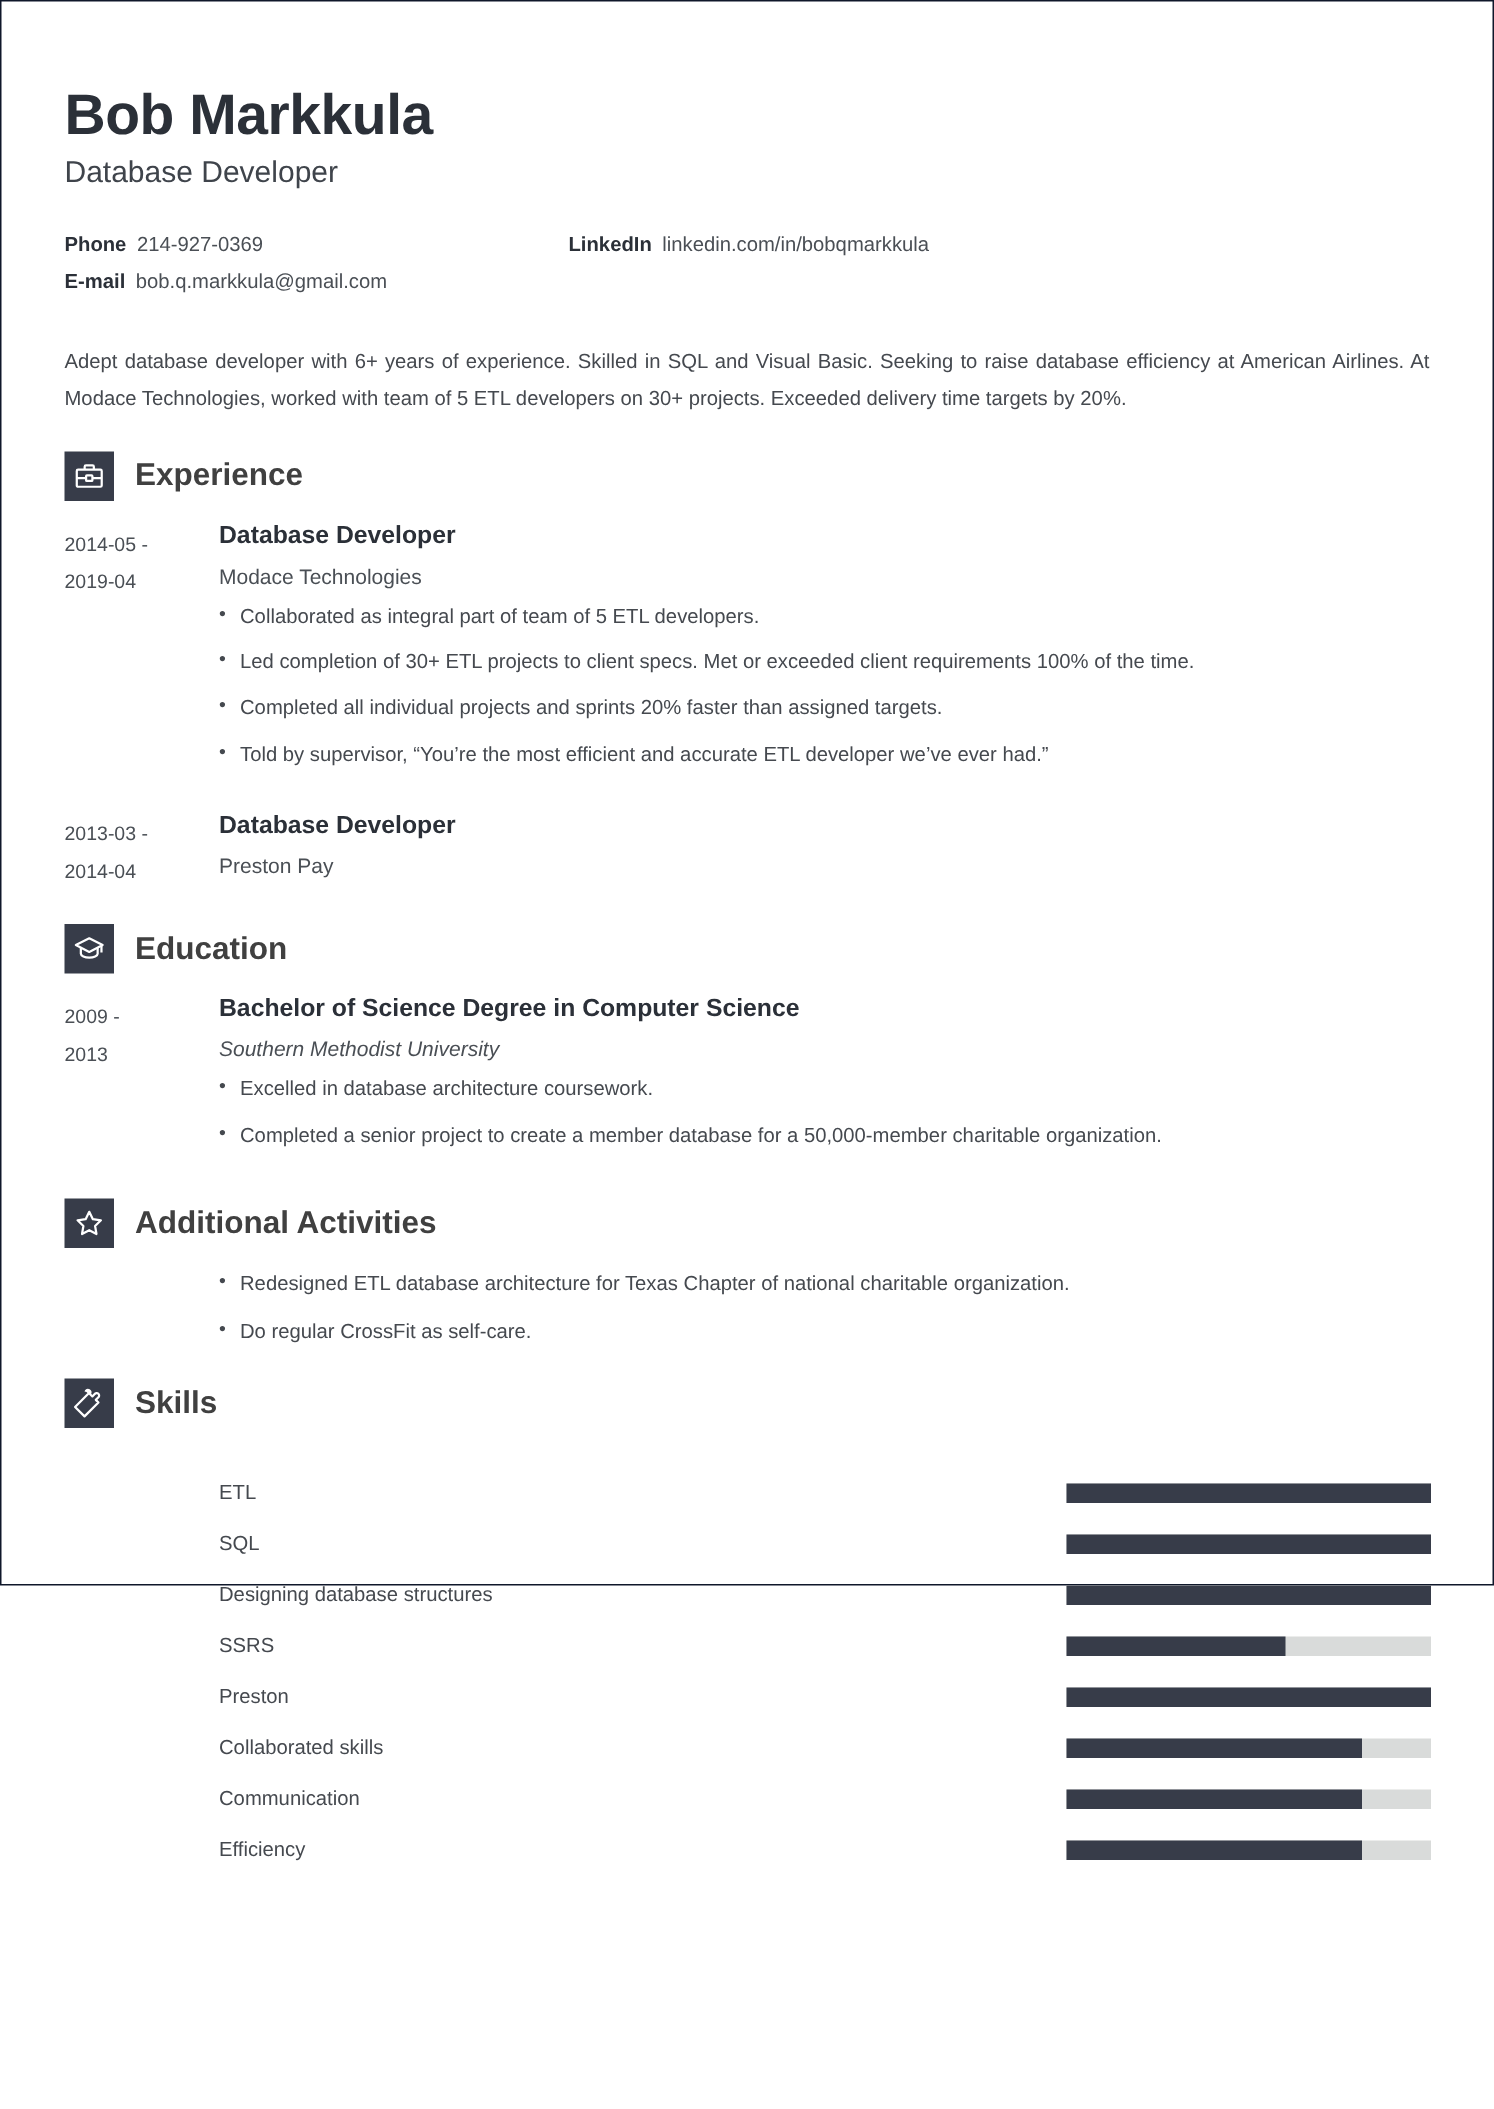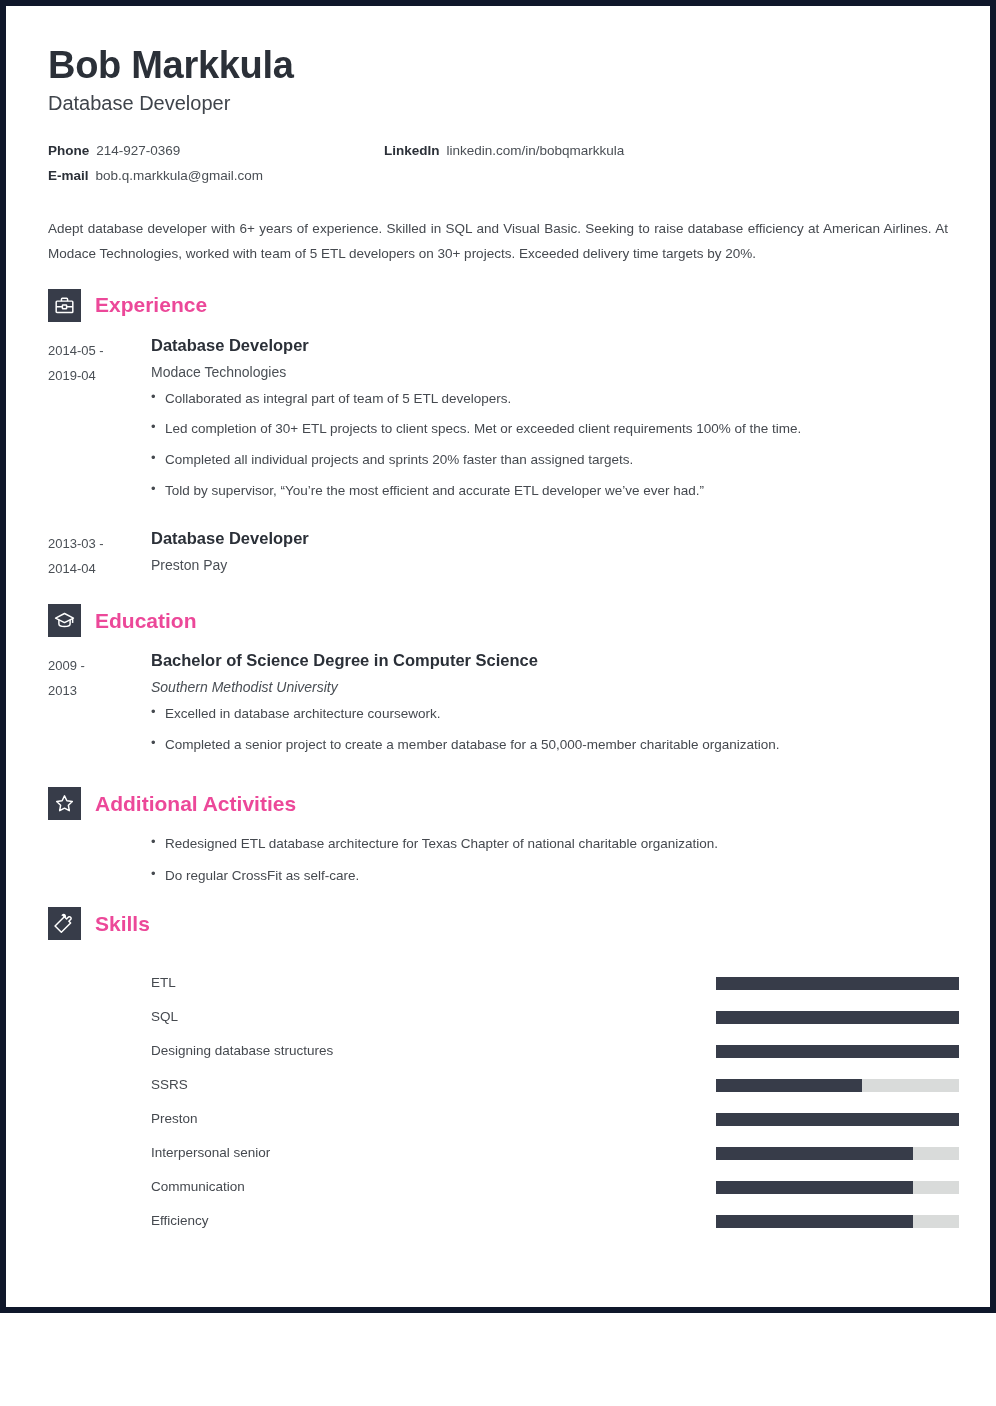--- a/index.html
+++ b/index.html
@@ -8,24 +8,24 @@
     width: 996px;
     height: 1406px;
     background: #ffffff;
     font-family: "Liberation Sans", sans-serif;
     color: #3b3f45;
     overflow: hidden;
   }
   .page {
     position: relative;
     width: 996px;
-    height: 1313px;
+    height: 1057px;
     background: #ffffff;
-    border: 6px solid #0f172a;
-    padding: 40px 42px 0 42px;
+    border: 1px solid #0f172a;
+    padding: 57px 42px 0 42px;
   }
 
   
   .name {
     font-size: 38px;
     font-weight: bold;
     color: #2b3038;
     letter-spacing: -0.3px;
     line-height: 1.05;
     margin: 0 0 6px 0;
@@ -77,21 +77,21 @@
     display: flex;
     align-items: center;
     justify-content: center;
     flex: 0 0 auto;
     margin-right: 14px;
   }
   .sec-icon svg { display: block; }
   .sec-title {
     font-size: 21px;
     font-weight: bold;
-    color: #ec4899;
+    color: #404040;
   }
 
   
   .entry {
     display: flex;
     margin-bottom: 18px;
   }
   .entry-dates {
     width: 103px;
     flex: 0 0 103px;
@@ -303,21 +303,21 @@
         <span class="skill-fill" style="width: 60%;"></span>
       </span>
     </div>
     <div class="skill-row">
       <span class="skill-name">Preston</span>
       <span class="skill-track">
         <span class="skill-fill" style="width: 100%;"></span>
       </span>
     </div>
     <div class="skill-row">
-      <span class="skill-name">Interpersonal senior</span>
+      <span class="skill-name">Collaborated skills</span>
       <span class="skill-track">
         <span class="skill-fill" style="width: 81%;"></span>
       </span>
     </div>
     <div class="skill-row">
       <span class="skill-name">Communication</span>
       <span class="skill-track">
         <span class="skill-fill" style="width: 81%;"></span>
       </span>
     </div>

